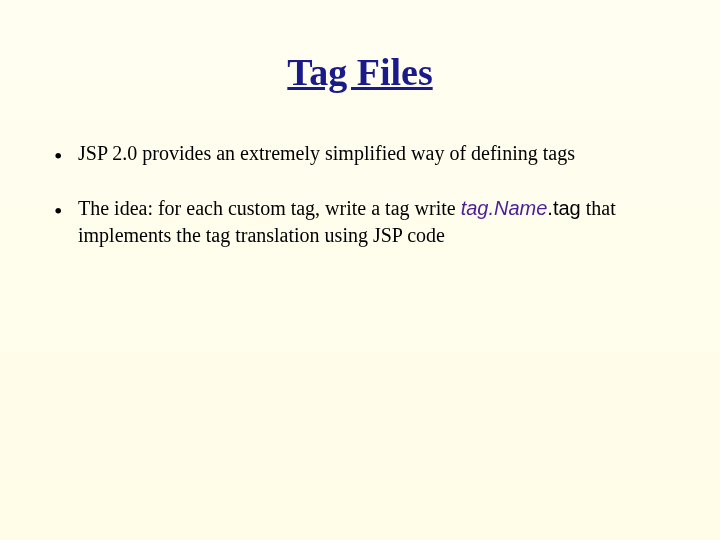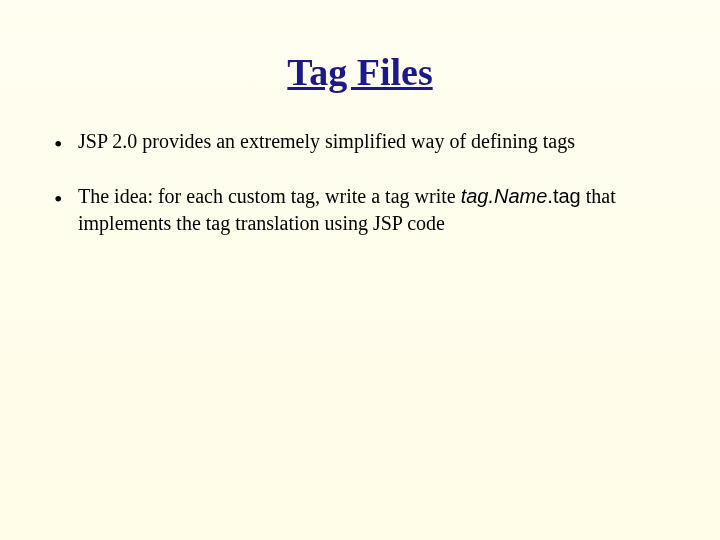--- a/index.html
+++ b/index.html
@@ -18,21 +18,21 @@
       width: 100%;
       height: 100%;
       padding: 50px 40px 40px 40px;
     }
     .title {
       text-align: center;
       font-size: 38px;
       font-weight: bold;
       color: #1a1a8a;
       text-decoration: underline;
-      margin-bottom: 34px;
+      margin-bottom: 46px;
     }
     .bullets {
       list-style: none;
       padding-left: 10px;
     }
     .bullets li {
       position: relative;
       padding-left: 28px;
       font-size: 20px;
       color: #000;
@@ -43,21 +43,21 @@
       content: "•";
       position: absolute;
       left: 4px;
       top: 0;
       font-size: 24px;
       color: #000;
     }
     .tagname {
       font-family: Arial, Helvetica, sans-serif;
       font-style: italic;
-      color: #000000;
+      color: #4c1d95;
     }
     .tagext {
       font-family: Arial, Helvetica, sans-serif;
       color: #000;
       text-align: right;
     }
   </style>
 </head>
 <body>
 

